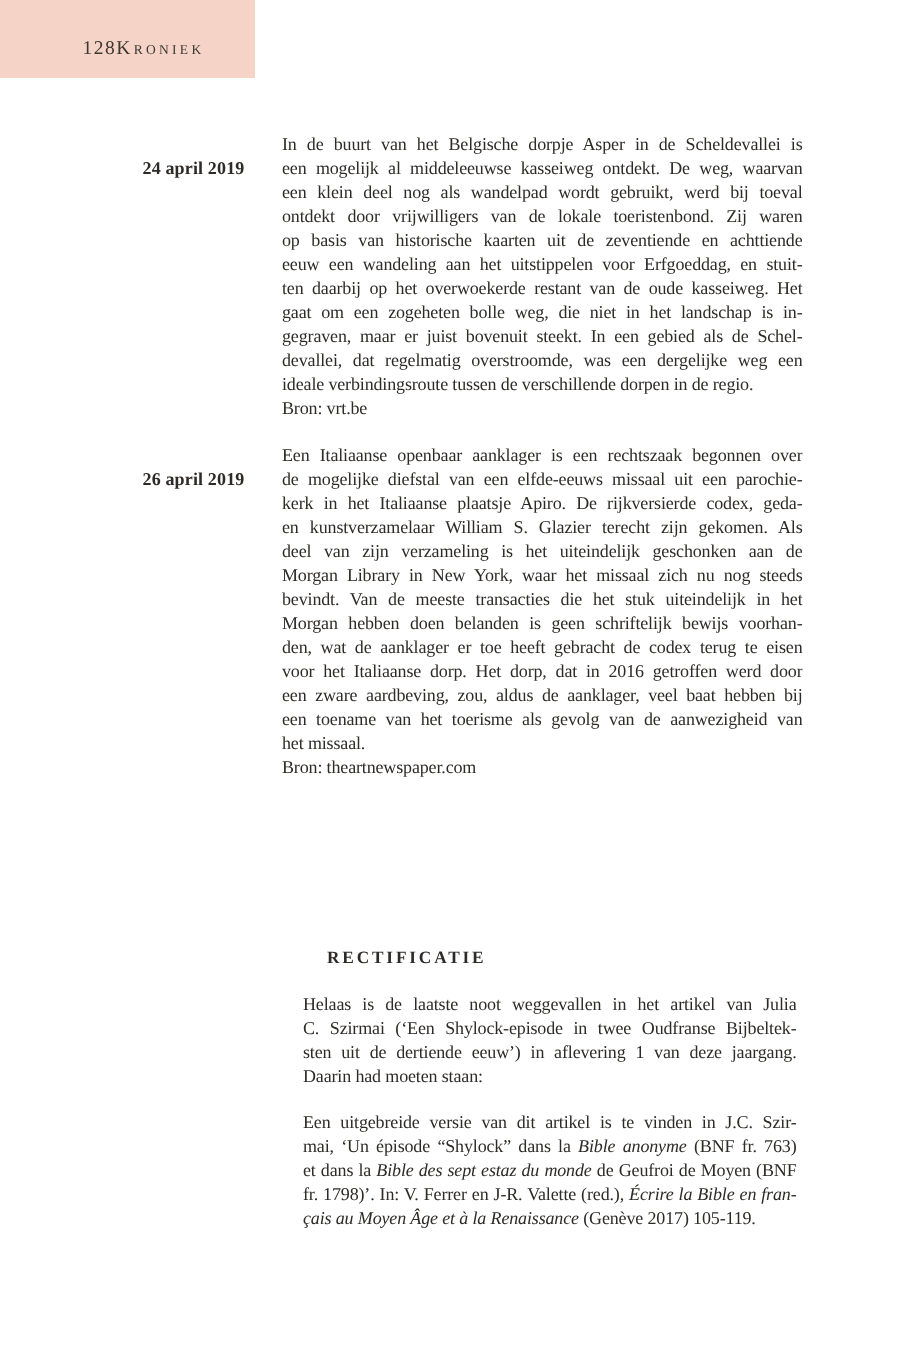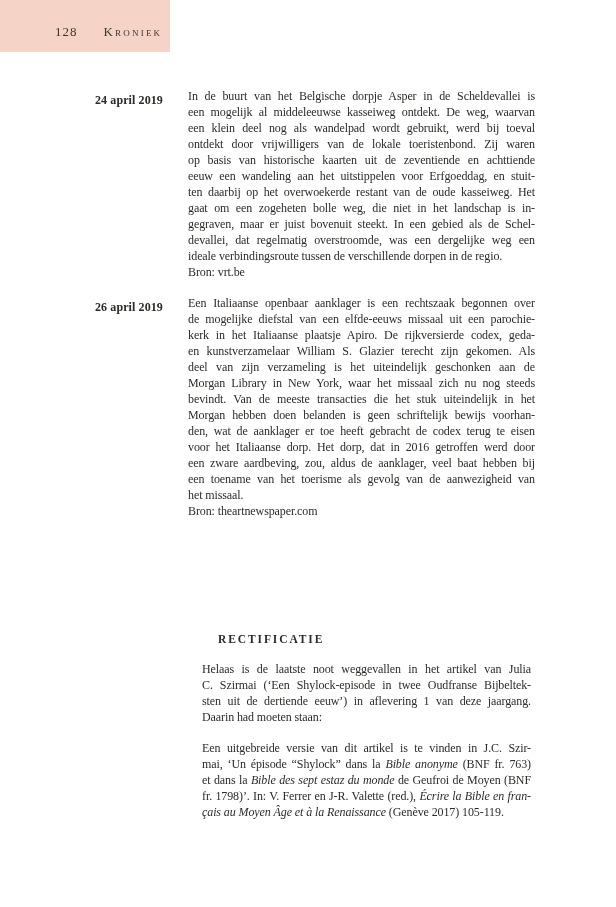--- a/index.html
+++ b/index.html
@@ -18,41 +18,41 @@
     position: absolute;
     left: 0; top: 0;
     width: 170px; height: 52px;
     background: var(--band, #f5d3c6);
   }
   .band-line {
     position: absolute;
     left: 55px; top: 25px;
     display: flex;
     align-items: flex-end;
-    gap: 26px;
+    gap: 0;
     color: var(--headerink, #3c3733);
   }
   .pagenum {
     font-size: 13px;
     line-height: 14px;
     letter-spacing: 1px;
   }
   .section {
     font-variant: small-caps;
     font-size: 13px;
     line-height: 14px;
     letter-spacing: 2.2px;
   }
   
   .entry { position: absolute; left: 95px; width: 438px; }
   .entry-1 { top: 88px; }
   .entry-2 { top: 295px; }
   .date {
     position: absolute;
-    left: 0; top: 4px;
+    left: 0; top: 16px;
     font-weight: bold;
     font-size: 12px;
     line-height: 16px;
     letter-spacing: 0.1px;
     white-space: nowrap;
   }
   .body { margin-left: 93px; width: 347px; }
   .tline {
     font-size: 12px;
     line-height: 16px;

